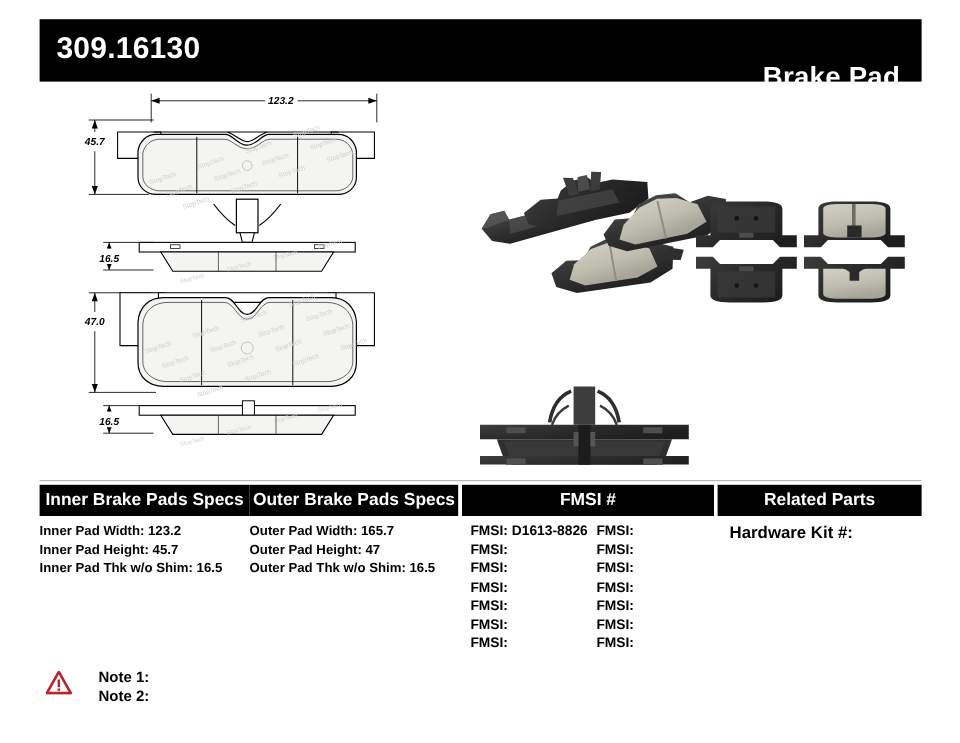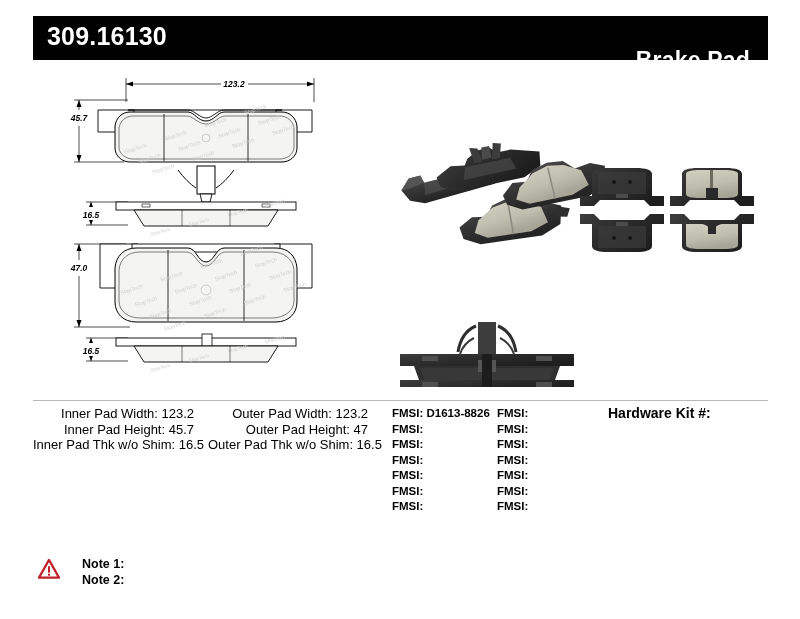--- a/index.html
+++ b/index.html
@@ -15,21 +15,21 @@
     position: relative;
     overflow: hidden;
   }
 
   
   .header-bar {
     position: absolute;
     left: 33px;
     top: 16px;
     width: 735px;
-    height: 44px;
+    height: 52px;
     background: #000000;
     display: flex;
     align-items: center;
     justify-content: space-between;
     box-sizing: border-box;
     padding: 0 18px 3px 14px;
   }
   .header-part-number {
     color: #ffffff;
     font-size: 25px;
@@ -98,23 +98,23 @@
   .hc-related{ width: 170px; }
 
   .body-row { display: flex; margin-top: 6px; }
   .col-inner   { width: 175px; }
   .col-outer   { width: 174px; }
   .col-gap     { width: 3px; }
   .col-fmsi    { width: 210px; display: flex; justify-content: flex-end; }
   .col-related { width: 170px; }
 
   .spec-line {
-    font-size: 13px;
-    font-weight: normal;
-    text-align: right;
+    font-size: 11px;
+    font-weight: bold;
+    text-align: left;
     line-height: 15.5px;
     padding-right: 14px;
     white-space: nowrap;
   }
   .fmsi-sub { width: 105px; }
   .fmsi-line {
     font-size: 11.5px;
     font-weight: bold;
     line-height: 15.5px;
     padding-left: 7px;
@@ -459,31 +459,39 @@
       <path d="M20,14 L154,14 L146,34 L28,34 Z" fill="#383838"></path>
       <rect x="82" y="0" width="10" height="38" fill="#1c1c1c"></rect>
     </g>
   </g>
 </svg>
 </div>
 
 <div class="spec-table">
   <div class="table-top-rule"></div>
 
+  <div class="head-row">
+    <div class="head-cell hc-inner">Inner Brake Pads Specs</div>
+    <div class="head-cell hc-outer">Outer Brake Pads Specs</div>
+    <div class="hc-gap"></div>
+    <div class="head-cell hc-fmsi">FMSI #</div>
+    <div class="hc-gap"></div>
+    <div class="head-cell hc-related">Related Parts</div>
+  </div>
 
   <div class="body-row">
 
     <div class="col-inner">
       <div class="spec-line">Inner Pad Width: 123.2</div>
       <div class="spec-line">Inner Pad Height: 45.7</div>
       <div class="spec-line">Inner Pad Thk w/o Shim: 16.5</div>
     </div>
 
     <div class="col-outer">
-      <div class="spec-line">Outer Pad Width: 123.2</div>
+      <div class="spec-line">Outer Pad Width: 165.7</div>
       <div class="spec-line">Outer Pad Height: 47</div>
       <div class="spec-line">Outer Pad Thk w/o Shim: 16.5</div>
     </div>
     <div class="col-gap"></div>
 
     <div class="col-fmsi">
       <div class="fmsi-sub">
         <div class="fmsi-line">FMSI:  D1613-8826</div>
         <div class="fmsi-line">FMSI:</div>
         <div class="fmsi-line">FMSI:</div>

